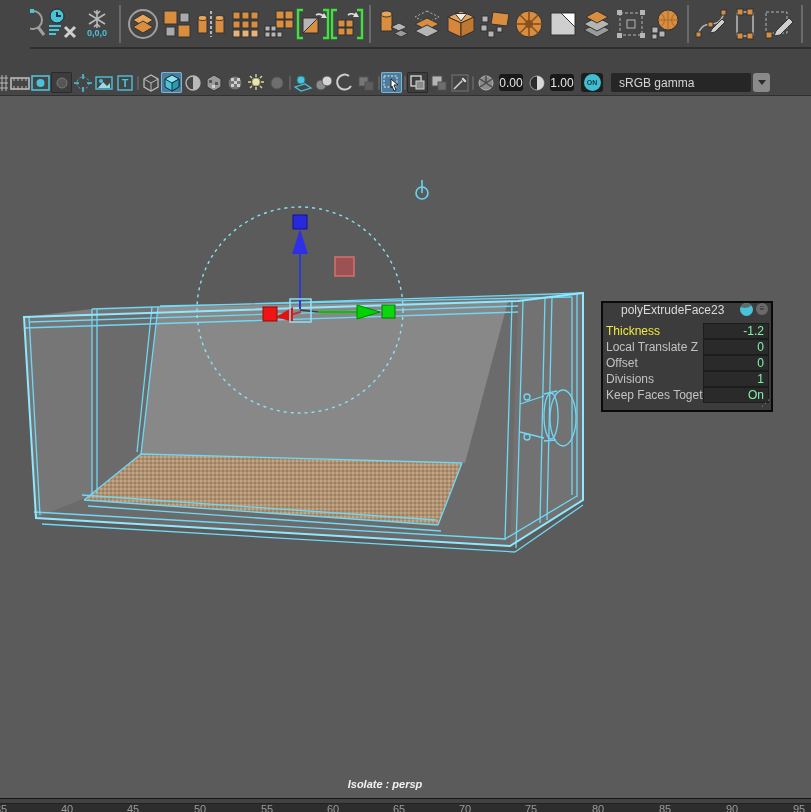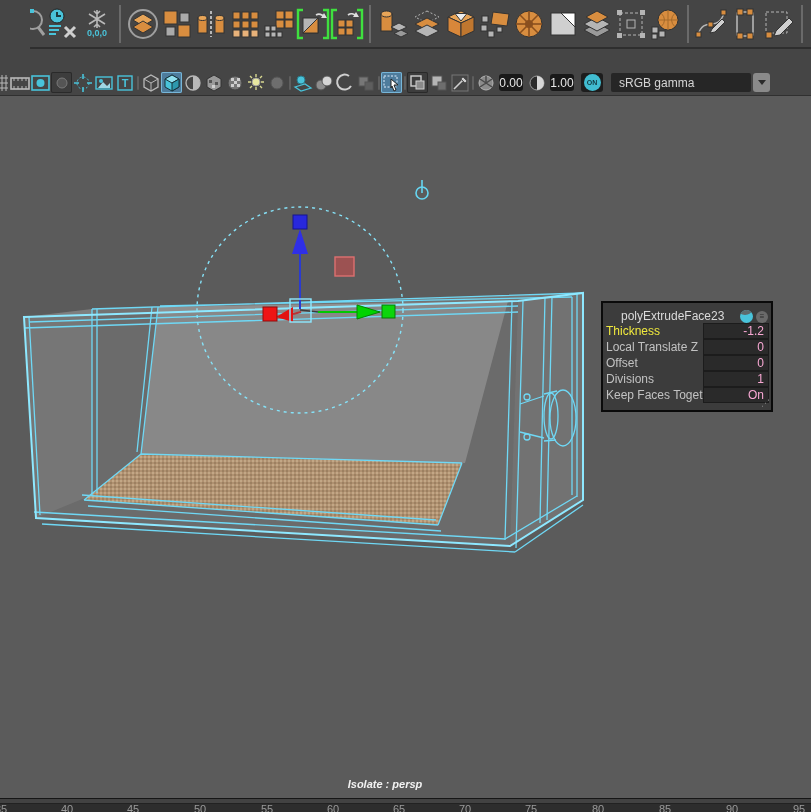--- a/index.html
+++ b/index.html
@@ -50,32 +50,32 @@
     border-right:4px solid transparent;border-top:5px solid #2b2b2b;}
 
   
   .viewport{position:absolute;left:0;top:96px;width:811px;height:702px;background:#5b5b5b;overflow:hidden;}
   .helpline{position:absolute;left:385px;top:682px;transform:translateX(-50%);
     color:#f2f2f2;font-size:11px;font-weight:bold;white-space:nowrap;font-style:italic;}
 
   
   .inview{position:absolute;left:601px;top:205px;width:168px;background:#3c3c3c;
     border:2px solid #0a0a0a;font-size:12px;}
-  .iv-title{height:20px;display:flex;align-items:flex-end;color:#dadada;padding-left:18px;}
+  .iv-title{height:20px;display:flex;align-items:flex-start;color:#dadada;padding-left:18px;}
   .iv-title .t{flex:1}
   .iv-sphere{width:13px;height:13px;border-radius:50%;background:#49c3da;position:relative;
     overflow:hidden;margin-right:3px;flex:0 0 auto;}
   .iv-sphere:before{content:"";position:absolute;left:-2px;top:-5px;width:14px;height:10px;
     background:#5f6a6c;border-radius:50%;}
   .iv-menu{width:12px;height:12px;border-radius:50%;background:#6a6a6a;color:#2b2b2b;font-size:8px;
     line-height:12px;text-align:center;margin-right:3px;flex:0 0 auto;}
   .iv-row{height:16px;display:flex;align-items:center;}
   .iv-label{flex:1;color:#c2c2c2;padding-left:3px;white-space:nowrap;overflow:hidden;}
   .iv-label.hl{color:#f0e93d;}
-  .iv-val{width:60px;height:14px;background:#2a2a2a;border:1px solid #1c1c1c;color:#f9a8d4;
+  .iv-val{width:60px;height:14px;background:#2a2a2a;border:1px solid #1c1c1c;color:#86efac;
     text-align:right;padding-right:4px;line-height:14px;margin-right:2px;flex:0 0 auto;}
   .iv-grip{height:7px;position:relative;}
   .iv-grip:after{content:"⋰";position:absolute;right:1px;top:-5px;color:#8a8a8a;font-size:9px;}
 
   
   .timeline{position:absolute;left:0;top:798px;width:811px;height:14px;background:#2d2d2d;
     border-top:1px solid #161616;overflow:hidden;}
   .timeline .range{position:absolute;left:0;top:0;width:811px;height:4px;background:#424242;
     border-bottom:1px solid #222;}
   .tick{position:absolute;top:4px;transform:translateX(-50%);color:#9a9a9a;font-size:11px;}

